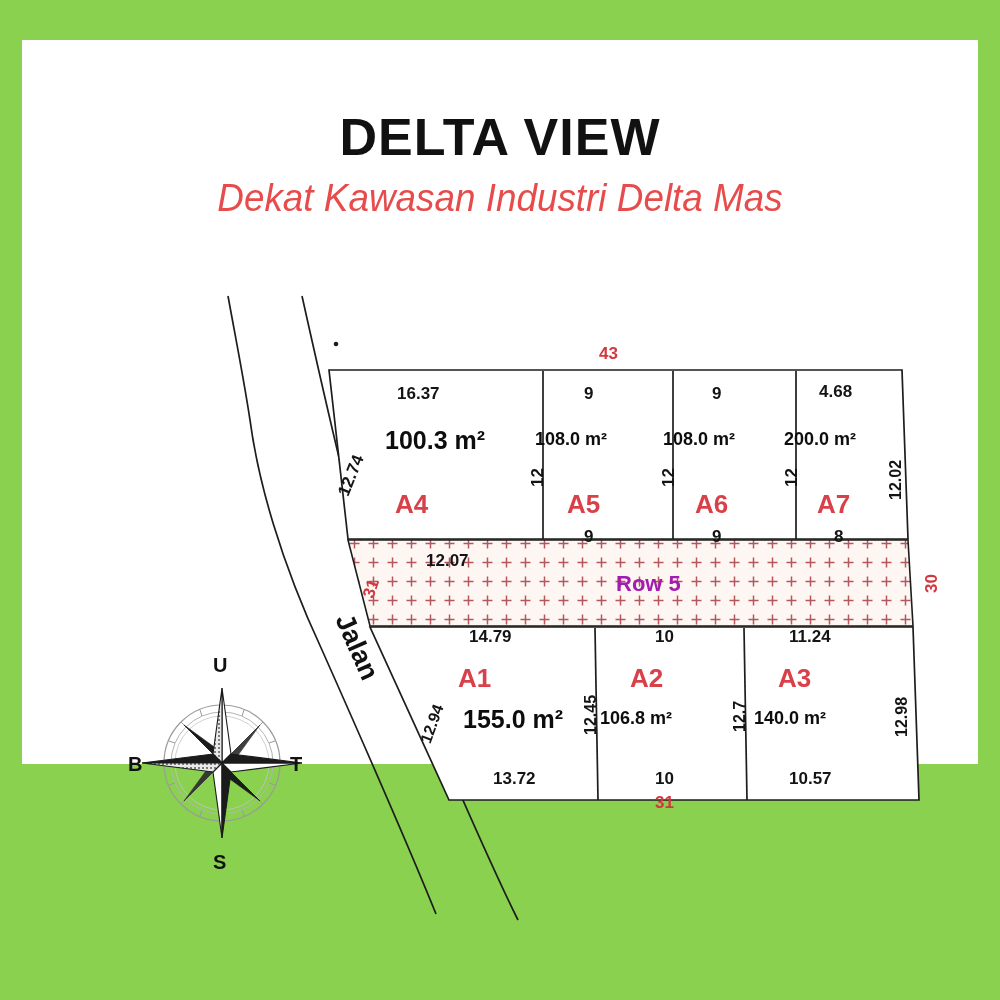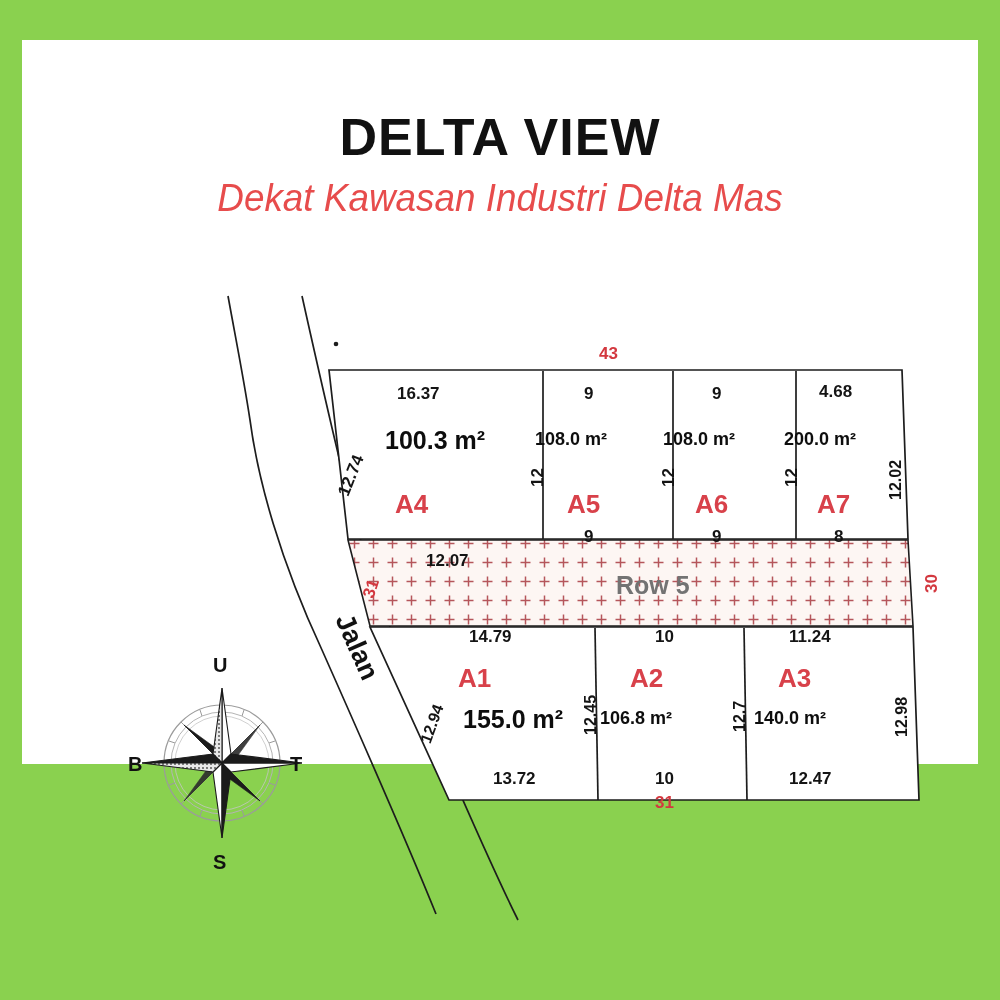--- a/index.html
+++ b/index.html
@@ -66,21 +66,21 @@
     white-space: nowrap;
     color: #141414;
     line-height: 1;
   }
   .dim        { font-size: 17px; font-weight: bold; color:#141414; }
   .dim-small  { font-size: 16px; font-weight: bold; color:#141414; }
   .dim-red    { font-size: 17px; font-weight: bold; color:#d3383f; }
   .area       { font-size: 25px; font-weight: bold; color:#0d0d0d; }
   .area-sm    { font-size: 18px; font-weight: bold; color:#0d0d0d; }
   .plotid     { font-size: 26px; font-weight: bold; color:#d8414a; }
-  .rowlbl     { font-size: 25px; font-weight: bold; color:#737373; }
+  .rowlbl     { font-size: 22px; font-weight: bold; color:#a21caf; }
   .roadlbl    { font-size: 27px; font-weight: bold; color:#111111; }
 
   .rot90  { transform: rotate(-90deg); transform-origin: 0 0; }
 
   
   #compass {
     position: absolute;
     left: 90px;
     top: 615px;
     width: 220px;
@@ -185,21 +185,21 @@
 
     <div class="lbl dim" style="left:633px; top:588px;">10</div>
     <div class="lbl plotid" style="left:608px; top:625px;">A2</div>
     <div class="lbl area-sm" style="left:578px; top:669px;">106.8 m²</div>
     <div class="lbl dim" style="left:633px; top:730px;">10</div>
     <div class="lbl dim-small rot90" style="left:710px; top:692px;">12.7</div>
 
     <div class="lbl dim" style="left:767px; top:588px;">11.24</div>
     <div class="lbl plotid" style="left:756px; top:625px;">A3</div>
     <div class="lbl area-sm" style="left:732px; top:669px;">140.0 m²</div>
-    <div class="lbl dim" style="left:767px; top:730px;">12.47</div>
+    <div class="lbl dim" style="left:767px; top:730px;">10.57</div>
     <div class="lbl dim-small rot90" style="left:872px; top:697px;">12.98</div>
 
     <div class="lbl dim-red" style="left:633px; top:754px;">31</div>
 
     <div id="compass">
       <svg viewBox="0 0 220 215" width="220" height="215">
         <defs>
           <linearGradient id="gLight" x1="0" y1="0" x2="1" y2="1">
             <stop offset="0%" stop-color="#ffffff"></stop>
             <stop offset="100%" stop-color="#cfcfcf"></stop>

